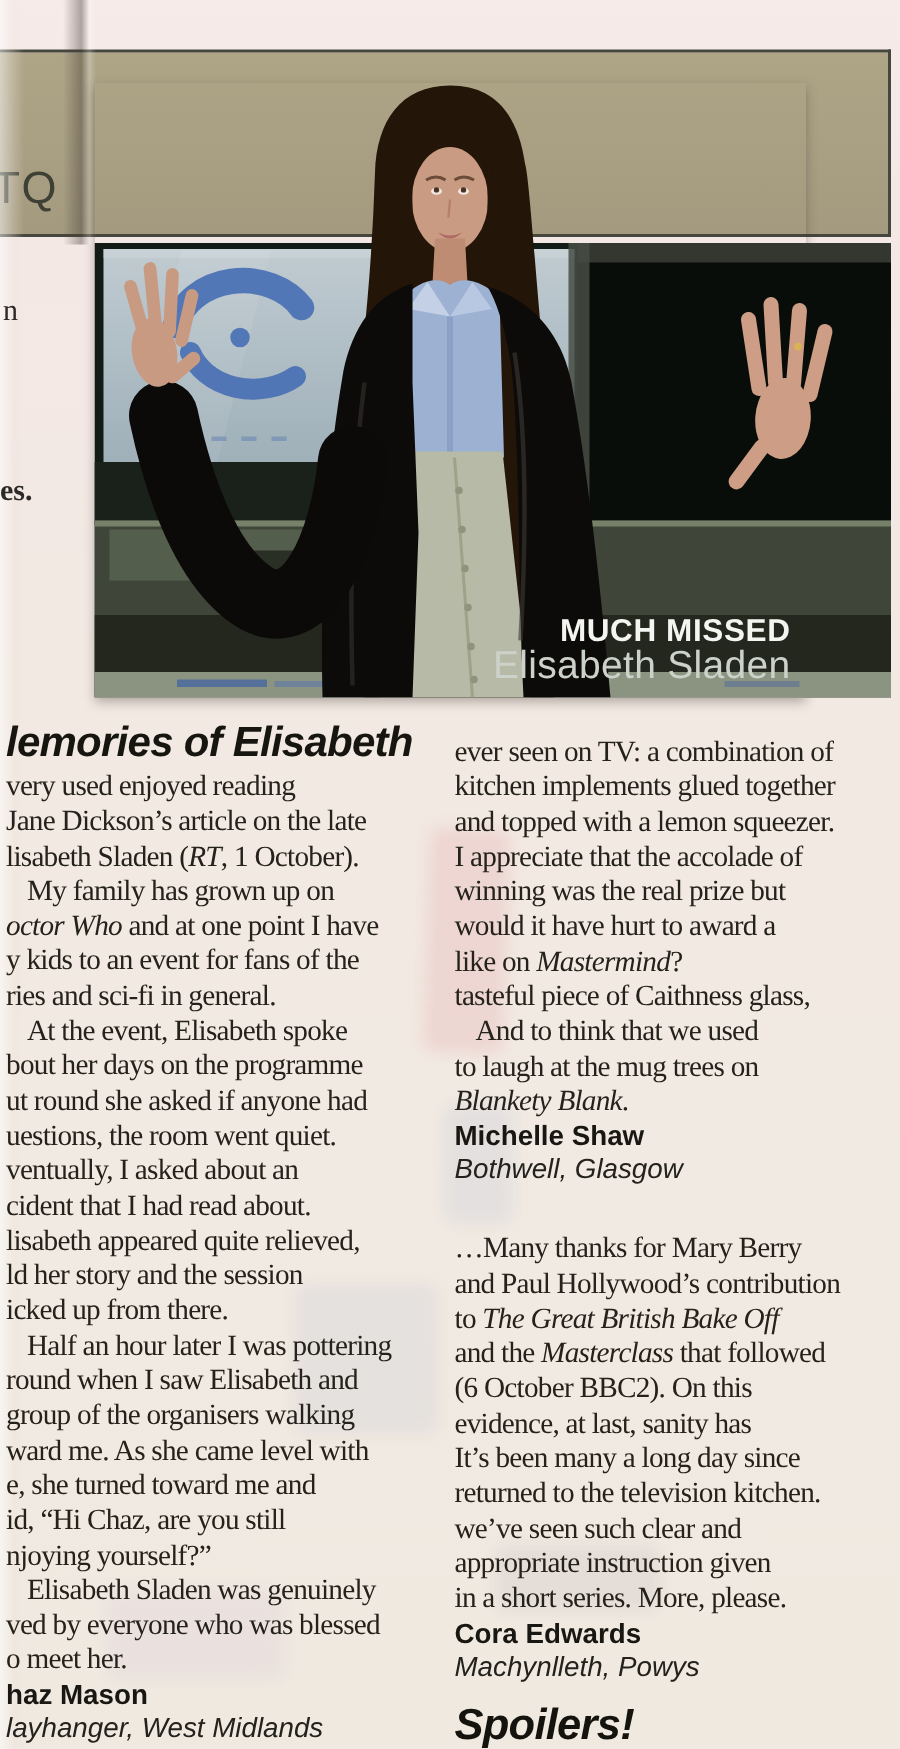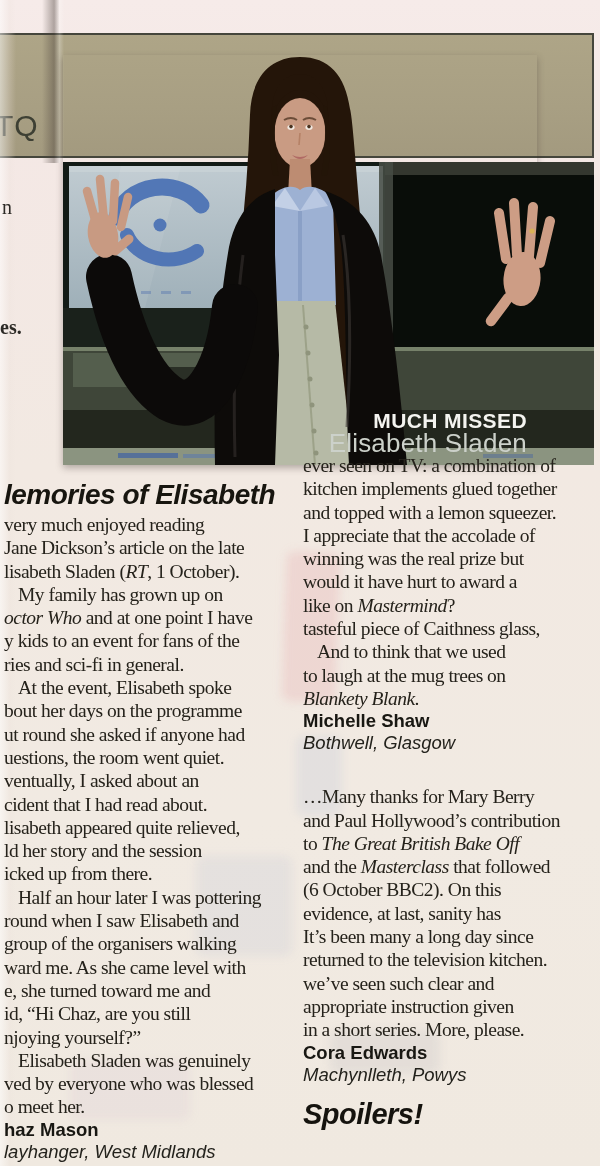--- a/index.html
+++ b/index.html
@@ -46,21 +46,21 @@
   
   .bleed{ position:absolute; z-index:3; filter:blur(5px); border-radius:8px;}
   .b1{ left:284px; top:552px; width:54px; height:150px; background:rgba(219,120,128,.17); transform:rotate(2deg);}
   .b2{ left:296px; top:736px; width:46px; height:80px; background:rgba(130,155,205,.12);}
   .b3{ left:330px; top:1030px; width:110px; height:44px; background:rgba(150,150,165,.13);}
   .b4{ left:196px; top:856px; width:96px; height:100px; background:rgba(125,145,195,.10);}
   .b5{ left:70px; top:1060px; width:120px; height:60px; background:rgba(190,160,200,.10);}
   
   .col{ position:absolute; z-index:6; }
   .col-left{ left:4px; top:481px; width:286px; }
-  .col-right{ left:303px; top:454px; width:294px; }
+  .col-right{ left:303px; top:490px; width:294px; }
   .letter-heading{
     margin:0 0 4px 0; font-family:"Liberation Sans",sans-serif; font-weight:bold; font-style:italic;
     font-size:28px; line-height:28px; letter-spacing:-.5px; color:#17150f;
   }
   .bodyline{
     font-family:"Liberation Serif",serif; font-size:19.5px; line-height:23.3px;
     letter-spacing:-.5px; color:#25221b; white-space:nowrap;
   }
   .bodyline .em{ font-style:italic; }
   .ind{ padding-left:14px; }
@@ -215,21 +215,21 @@
     </svg>
     <div class="caption">
       <div class="t1">MUCH MISSED</div>
       <div class="t2">Elisabeth Sladen</div>
     </div>
   </div>
 
   <div class="col col-left">
     <h2 class="letter-heading">lemories of Elisabeth</h2>
     <div>
-        <div class="bodyline"><span>very much enjoyed reading</span></div>
+        <div class="bodyline"><span>very used enjoyed reading</span></div>
         <div class="bodyline"><span>Jane Dickson’s article on the late</span></div>
         <div class="bodyline"><span>lisabeth Sladen (</span><span class="em">RT</span><span>, 1 October).</span></div>
         <div class="bodyline ind"><span>My family has grown up on</span></div>
         <div class="bodyline"><span class="em">octor Who</span><span> and at one point I have</span></div>
         <div class="bodyline"><span>y kids to an event for fans of the</span></div>
         <div class="bodyline"><span>ries and sci-fi in general.</span></div>
         <div class="bodyline ind"><span>At the event, Elisabeth spoke</span></div>
         <div class="bodyline"><span>bout her days on the programme</span></div>
         <div class="bodyline"><span>ut round she asked if anyone had</span></div>
         <div class="bodyline"><span>uestions, the room went quiet.</span></div>

